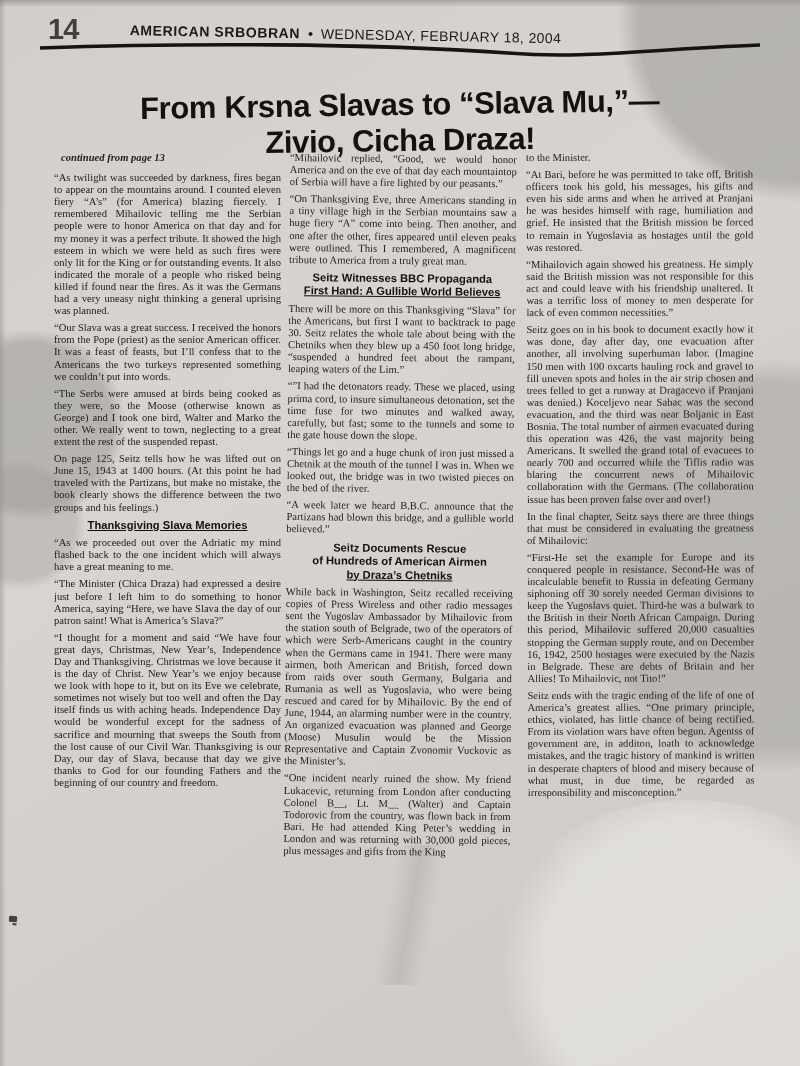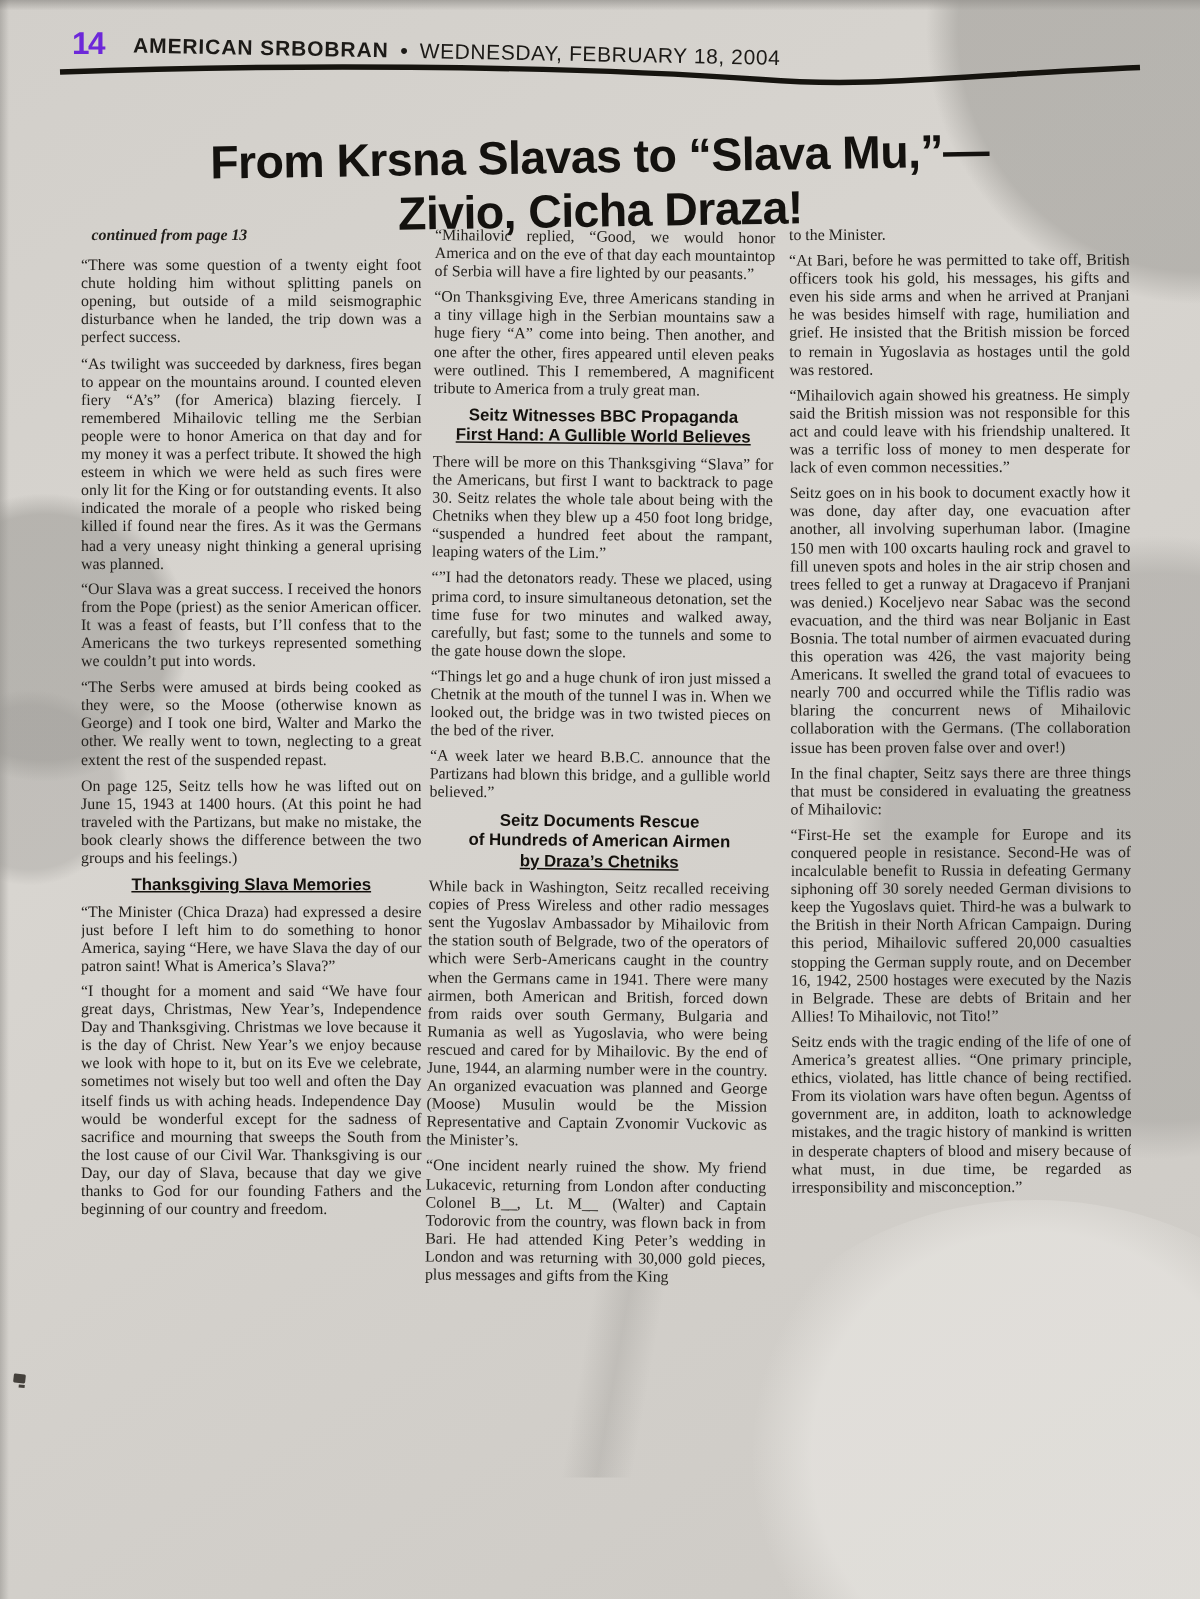--- a/index.html
+++ b/index.html
@@ -28,21 +28,21 @@
   .blob-br{left:480px;top:800px;width:420px;height:340px;border-radius:50%;
     background:radial-gradient(circle,rgba(238,236,232,.55) 0 55%,rgba(238,236,232,0) 70%);}
   .crease{position:absolute;left:275px;top:845px;width:270px;height:140px;pointer-events:none;
     background:linear-gradient(100deg,rgba(0,0,0,0) 42%,rgba(115,113,109,.18) 50%,rgba(0,0,0,0) 58%);}
   .inkmark{position:absolute;left:9px;top:916px;width:8px;height:6px;background:#44403b;
     border-radius:1px;transform:rotate(6deg);box-shadow:2px 5px 0 -2px #44403b;}
 
   .pagehead{position:absolute;left:48px;top:16px;width:710px;display:flex;align-items:flex-start;}
   .pageno{
     font-family:"Liberation Sans","DejaVu Sans",sans-serif;font-weight:bold;
-    font-size:21px;line-height:27px;color:#6d28d9;letter-spacing:-1px;margin-right:20px;
+    font-size:29px;line-height:27px;color:#404040;letter-spacing:-1px;margin-right:52px;
   }
   .mastline{
     font-family:"Liberation Sans","DejaVu Sans",sans-serif;color:#1c1a17;
     font-size:14px;line-height:16px;padding-top:6px;white-space:nowrap;
     transform:rotate(1.1deg);transform-origin:left top;
   }
   .mast-title{font-weight:bold;letter-spacing:.6px;}
   .mast-sep{margin:0 4px;font-weight:bold;}
   .mast-date{letter-spacing:.4px;}
   .rule{position:absolute;left:38px;top:38px;width:724px;height:24px;}
@@ -101,28 +101,28 @@
 </svg>
 
 <h1 class="headline">
   <span class="hl">From Krsna Slavas to “Slava Mu,”—</span>
   <span class="hl">Zivio, Cicha Draza!</span>
 </h1>
 
 <div class="cols">
   <div class="col col-1">
       <p class="note"><span class="r-i">continued from page 13</span></p>
-      <p><span class="r-n">“There was some question of a twenty eight foot chute holding him without splitting panels on opening, but outside of a mild seismographic disturbance when he landed, the trip down was a perfect success.</span></p>
       <p><span class="r-n">“As twilight was succeeded by darkness, fires began to appear on the mountains around. I counted eleven fiery “A’s” (for America) blazing fiercely. I remembered Mihailovic telling me the Serbian people were to honor America on that day and for my money it was a perfect tribute. It showed the high esteem in which we were held as such fires were only lit for the King or for outstanding events. It also indicated the morale of a people who risked being killed if found near the fires. As it was the Germans had a very uneasy night thinking a general uprising was planned.</span></p>
       <p><span class="r-n">“Our Slava was a great success. I received the honors from the Pope (priest) as the senior American officer. It was a feast of feasts, but I’ll confess that to the Americans the two turkeys represented something we couldn’t put into words.</span></p>
       <p><span class="r-i">“The Serbs were amused at birds being cooked as they were, so the Moose (otherwise known as George) and I took one bird, Walter and Marko the other. We really went to town, neglecting to a great extent the rest of the suspended repast.</span></p>
       <p><span class="r-n">On page 125, Seitz tells how he was lifted out on June 15, 1943 at 1400 hours. (At this point he had traveled with the Partizans, but make no mistake, the book clearly shows the difference between the two groups and his feelings.)</span></p>
       <h3>
         <span class="shl u">Thanksgiving Slava Memories</span>
       </h3>
+      <p><span class="r-n">“As we proceeded out over the Adriatic my mind flashed back to the one incident which will always have a great meaning to me.</span></p>
       <p><span class="r-n">“The Minister (Chica Draza) had expressed a desire just before I left him to do something to honor America, saying “Here, we have Slava the day of our patron saint! What is America’s Slava?”</span></p>
       <p><span class="r-n">“I thought for a moment and said “We have four great days, Christmas, New Year’s, Independence Day and Thanksgiving. Christmas we love because it is the day of Christ. New Year’s we enjoy because we look with hope to it, but on its Eve we celebrate, sometimes not wisely but too well and often the Day itself finds us with aching heads. Independence Day would be wonderful except for the sadness of sacrifice and mourning that sweeps the South from the lost cause of our Civil War. Thanksgiving is our Day, our day of Slava, because that day we give thanks to God for our founding Fathers and the beginning of our country and freedom.</span></p>
     </div>
   <div class="col col-2">
       <p><span class="r-n">“Mihailovic replied, “Good, we would honor America and on the eve of that day each mountaintop of Serbia will have a fire lighted by our peasants.”</span></p>
       <p><span class="r-n">“On Thanksgiving Eve, three Americans standing in a tiny village high in the Serbian mountains saw a huge fiery “A” come into being. Then another, and one after the other, fires appeared until eleven peaks were outlined. This I remembered, </span><span class="r-b">A magnificent tribute to America from a truly great man.</span></p>
       <h3>
         <span class="shl">Seitz Witnesses BBC Propaganda</span>
         <span class="shl u">First Hand:  A Gullible World Believes</span>
       </h3>

